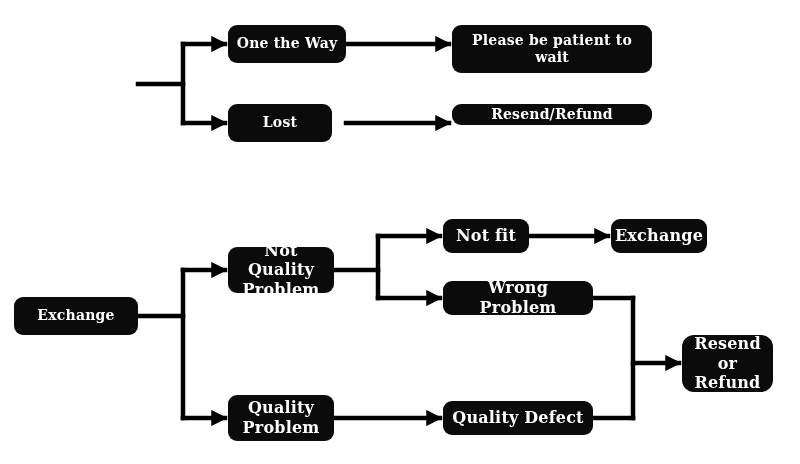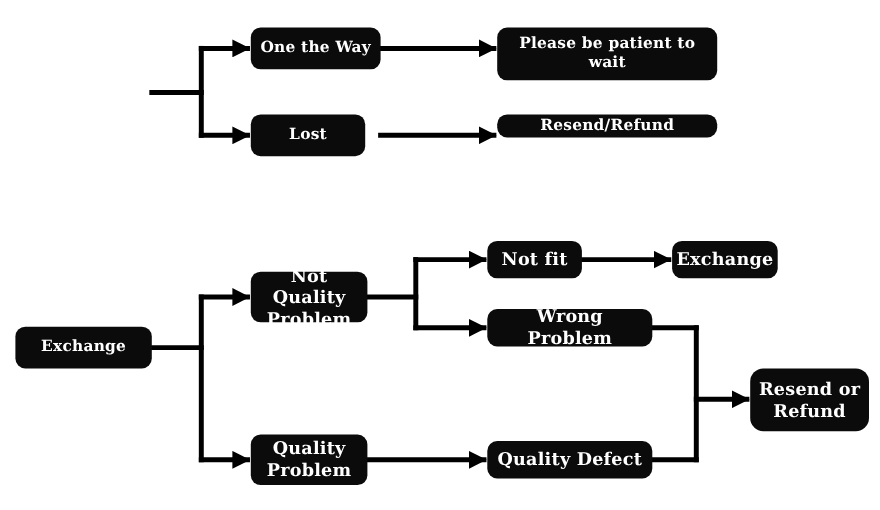--- a/index.html
+++ b/index.html
@@ -113,17 +113,17 @@
   </div>
   <div class="node fs13" style="left:443px;top:281px;width:150px;height:34px;">
     <span>Wrong Problem</span>
   </div>
   <div class="node fs13" style="left:611px;top:219px;width:96px;height:34px;">
     <span>Exchange</span>
   </div>
   <div class="node fs13" style="left:443px;top:401px;width:150px;height:34px;">
     <span>Quality Defect</span>
   </div>
-  <div class="node fs13" style="left:682px;top:335px;width:108px;height:57px;border-radius:12px;">
+  <div class="node fs13" style="left:682px;top:335px;width:91px;height:57px;border-radius:12px;">
     <span>Resend or Refund</span>
   </div>
 
 </div>
 
 </body></html>

